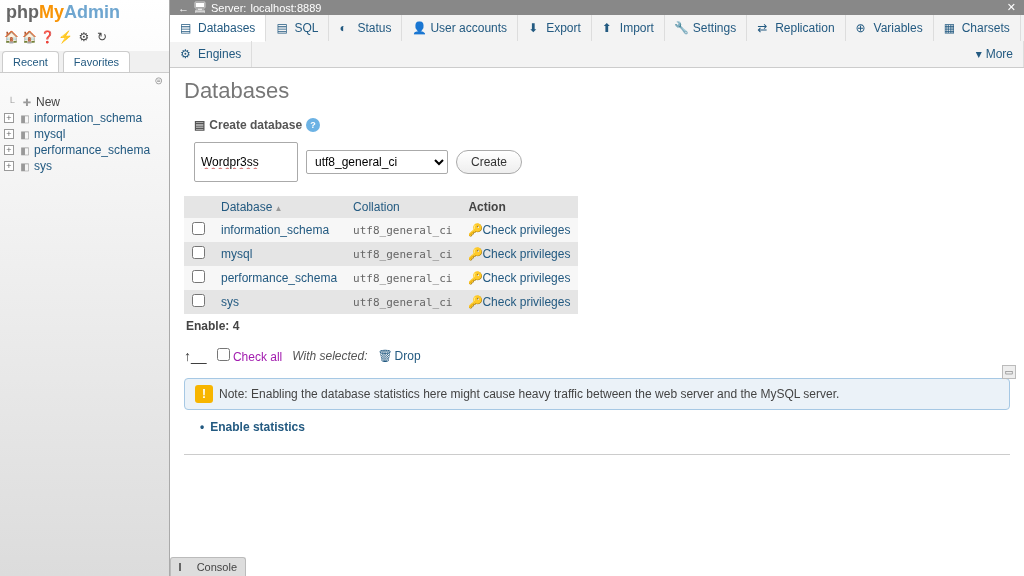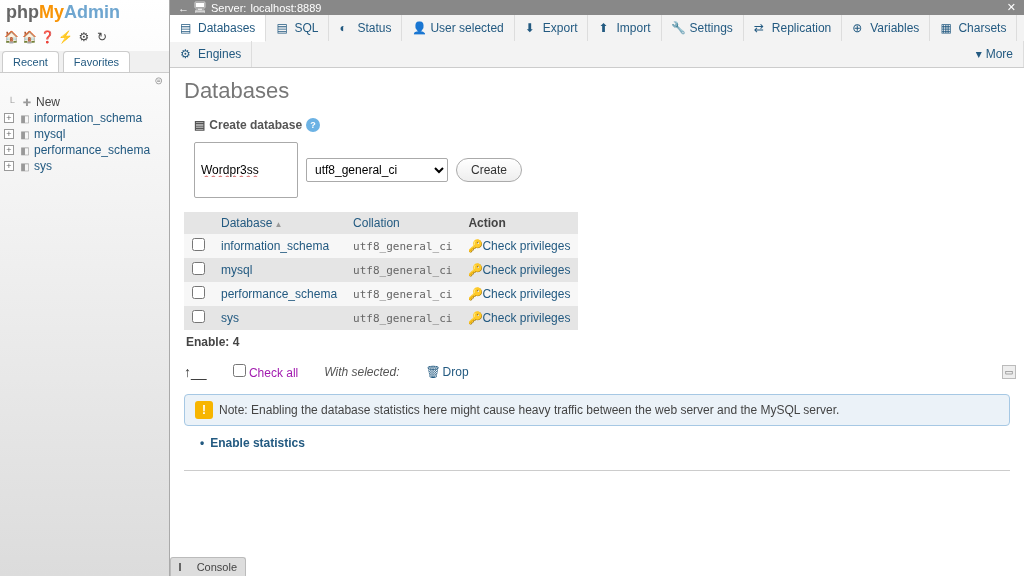--- a/index.html
+++ b/index.html
@@ -33,38 +33,38 @@
     .top-tab .ticon { width: 14px; height: 14px; display: inline-block; }
     .more-tab { margin-left: auto; display: flex; align-items: center; gap: 4px; }
     
     .content { padding: 10px 14px; }
     h2.page-title { font-size: 22px; font-weight: normal; color: #777; margin-bottom: 14px; }
     
     .create-section { margin-left: 10px; margin-bottom: 14px; }
     .create-label { display: flex; align-items: center; gap: 4px; font-weight: bold; color: #555; margin-bottom: 10px; }
     .help-icon { width: 14px; height: 14px; border-radius: 50%; background: #6cb2e4; color: #fff; display: inline-flex; align-items: center; justify-content: center; font-size: 9px; font-weight: bold; }
     .create-form { display: flex; gap: 8px; align-items: center; }
-    .create-form input[type=text] { width: 104px; padding: 20px 6px; border: 1px solid #aaa; border-radius: 2px; font-size: 12px; }
+    .create-form input[type=text] { width: 104px; padding: 12px 6px; border: 1px solid #aaa; border-radius: 2px; font-size: 12px; }
     .create-form select { width: 142px; padding: 3px 4px; border: 1px solid #aaa; border-radius: 2px; font-size: 12px; background: #fff; }
     .create-btn { padding: 4px 14px; border: 1px solid #aaa; border-radius: 12px; background: linear-gradient(#fff,#eee); cursor: pointer; color: #333; font-size: 12px; }
     
     .db-table { margin-top: 10px; border-collapse: collapse; }
     .db-table thead th { background: #e5e5e5; padding: 4px 8px; text-align: left; color: #235a81; font-weight: normal; font-size: 12px; }
     .db-table thead th.action { color: #444; font-weight: bold; }
     .db-table thead th .sort { font-size: 8px; color: #999; margin-left: 2px; }
     .db-table tbody tr:nth-child(odd) { background: #f7f7f7; }
     .db-table tbody tr:nth-child(even) { background: #e5e5e5; }
     .db-table td { padding: 4px 8px; font-size: 12px; }
     .db-table td.name { color: #235a81; }
     .db-table td.collation { font-family: monospace; color: #666; font-size: 11px; }
     .db-table td.priv a { color: #235a81; text-decoration: none; }
     .priv-icon { display: inline-block; width: 12px; height: 10px; margin-right: 2px; }
     .total-row { font-weight: bold; padding: 5px 2px; }
     
-    .bulk-row { display: flex; align-items: center; gap: 26px; margin-top: 10px; }
+    .bulk-row { display: flex; align-items: center; gap: 10px; margin-top: 10px; }
     .arrow-up { font-size: 14px; color: #333; }
     .bulk-link { color: #a21caf; cursor: pointer; }
     .with-sel { font-style: italic; color: #555; }
     .drop-link { color: #235a81; display: flex; align-items: center; gap: 3px; cursor: pointer; }
     .drop-icon { width: 14px; height: 14px; display: inline-block; }
     
     .note-box { margin-top: 14px; border: 1px solid #a6c8e4; background: #ebf2f8; border-radius: 4px; padding: 6px 10px; display: flex; align-items: center; gap: 6px; color: #444; }
     .note-icon { width: 18px; height: 18px; display: inline-flex; align-items: center; justify-content: center; background: #f7b500; border-radius: 3px; color: #fff; font-weight: bold; font-size: 12px; }
     
     .enable-stats { margin: 10px 0 0 16px; color: #235a81; display: flex; align-items: center; gap: 6px; font-weight: bold; cursor: pointer; }
@@ -147,21 +147,21 @@
     <div class="top-tab">
         <span class="ticon">▤</span>
         <span>SQL</span>
       </div>
     <div class="top-tab">
         <span class="ticon">◐</span>
         <span>Status</span>
       </div>
     <div class="top-tab">
         <span class="ticon">👤</span>
-        <span>User selected</span>
+        <span>User accounts</span>
       </div>
     <div class="top-tab">
         <span class="ticon">⬇</span>
         <span>Export</span>
       </div>
     <div class="top-tab">
         <span class="ticon">⬆</span>
         <span>Import</span>
       </div>
     <div class="top-tab">

